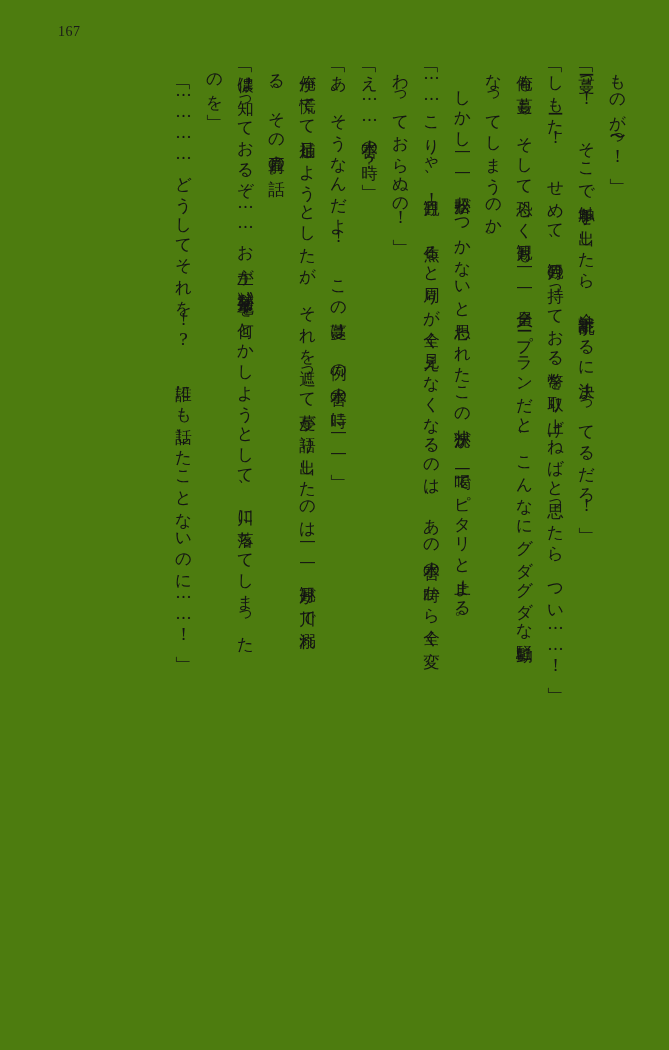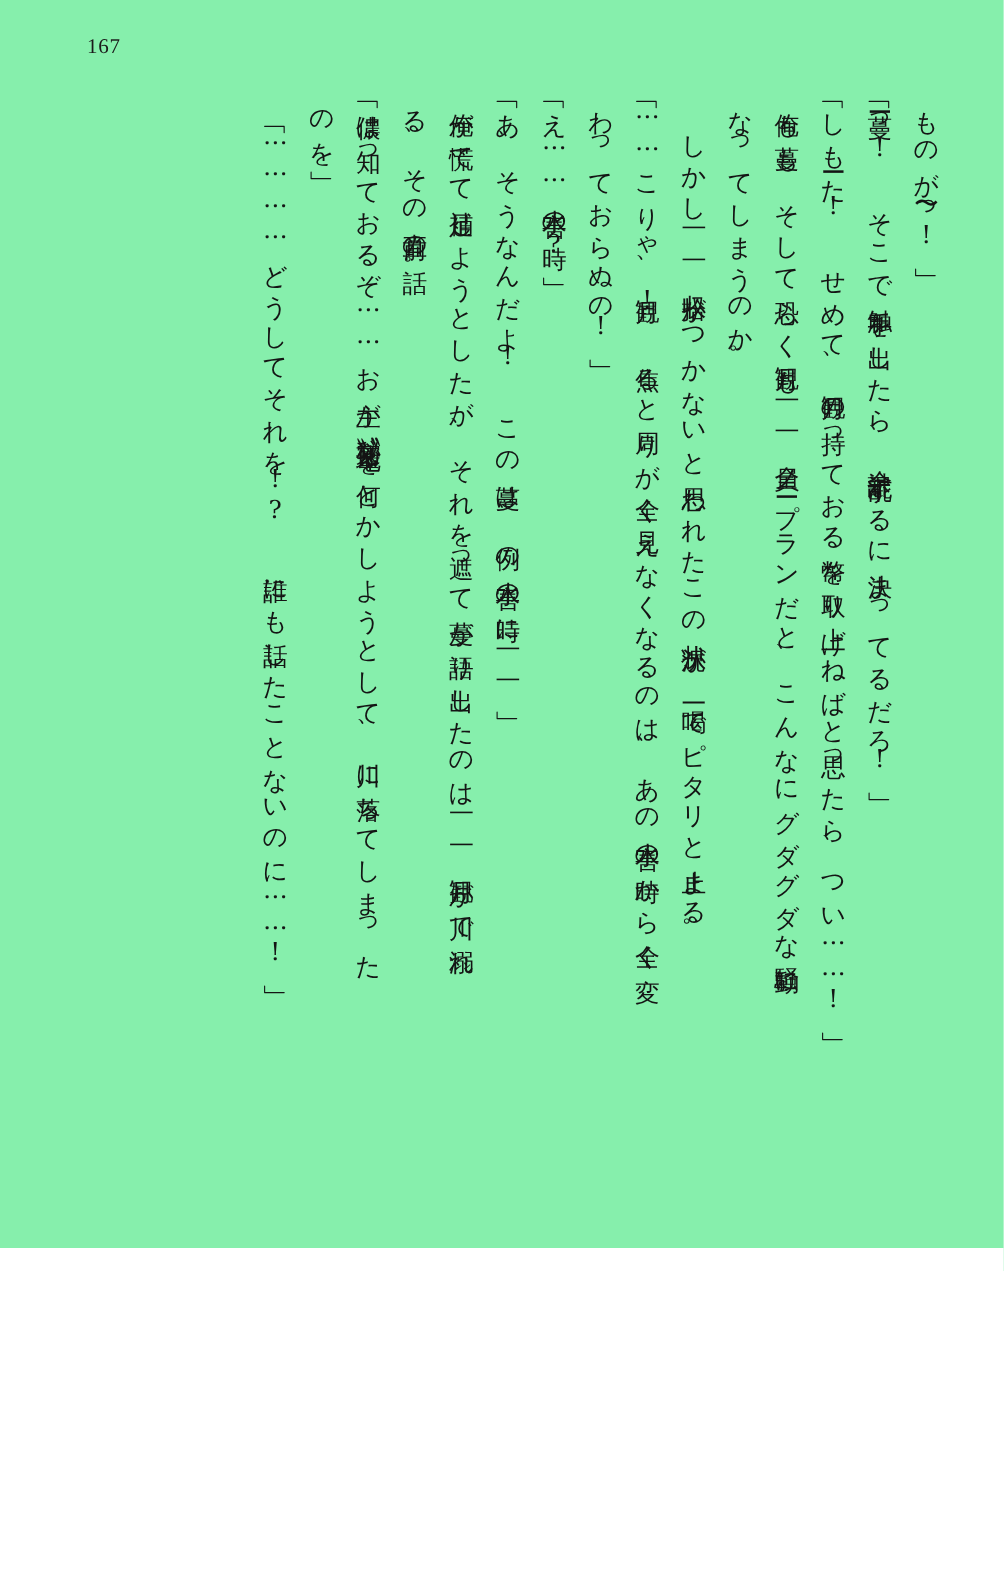--- a/index.html
+++ b/index.html
@@ -12,22 +12,22 @@
     height: 1050px;
     font-family: "Liberation Serif", "DejaVu Serif", serif;
     color: #111111;
     overflow: hidden;
     position: relative;
   }
 
   #page {
     position: relative;
     width: 669px;
-    height: 832px;
-    background: #86efac;
+    height: 1050px;
+    background: #4d7c0f;
     box-sizing: border-box;
   }
 
   
   #page-number {
     position: absolute;
     top: 24px;
     left: 58px;
     font-size: 14px;
     letter-spacing: 0.5px;

